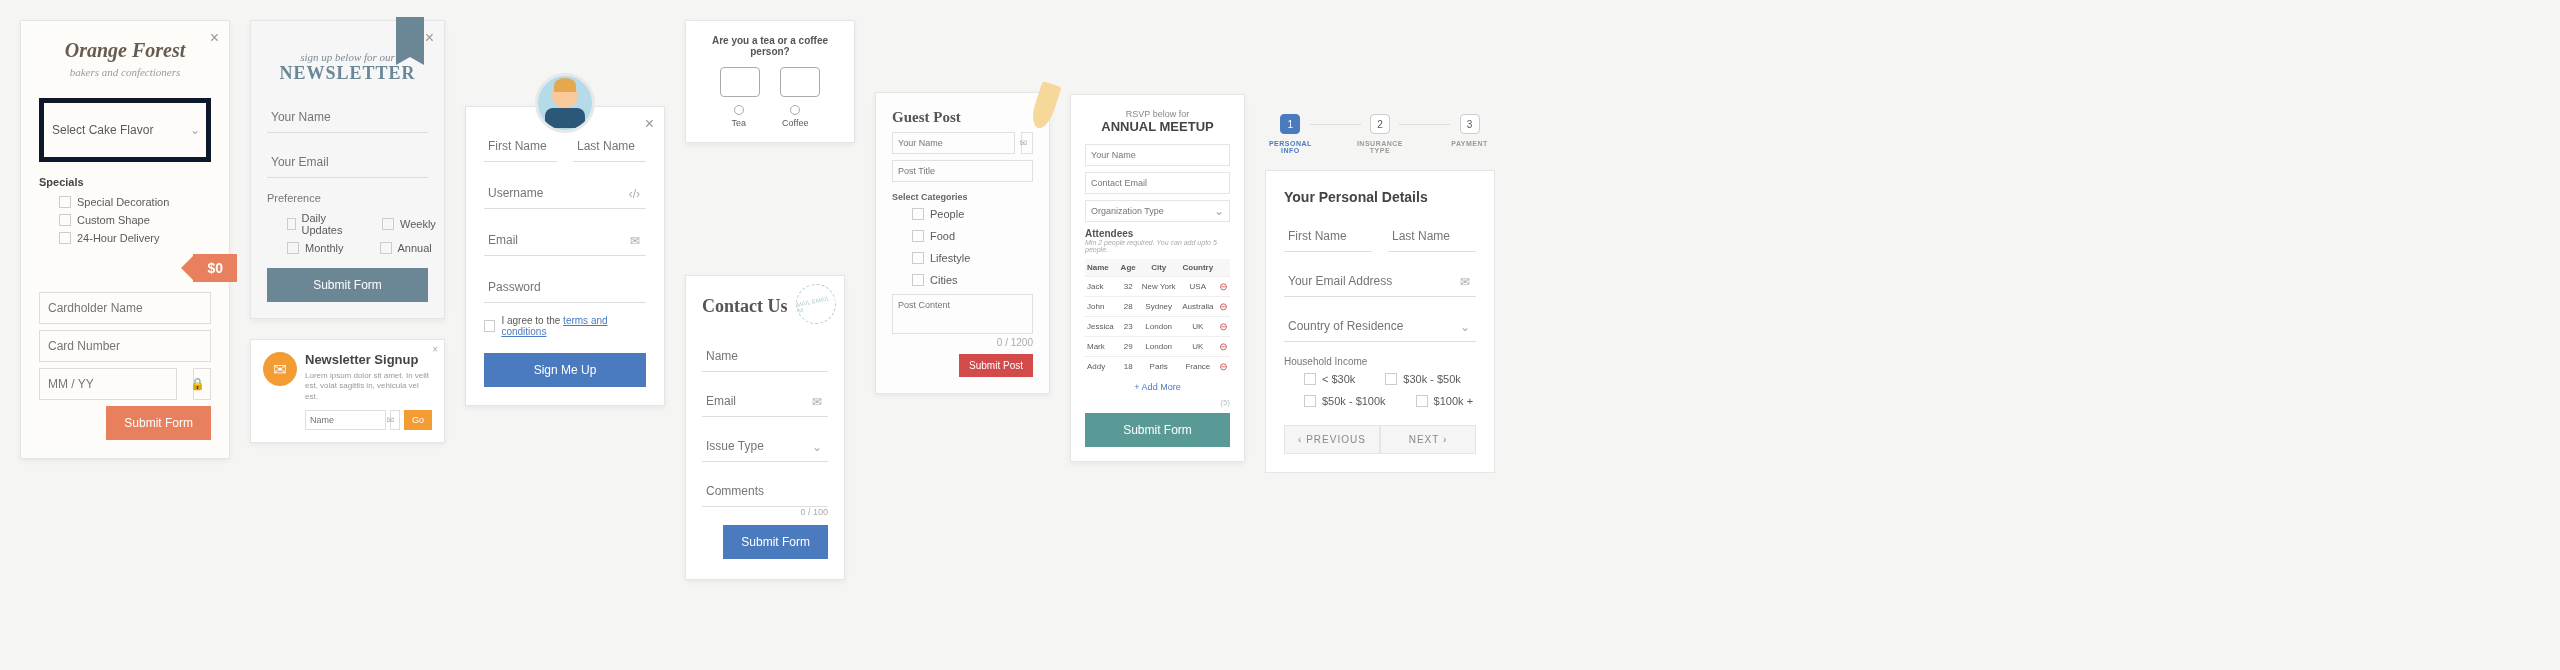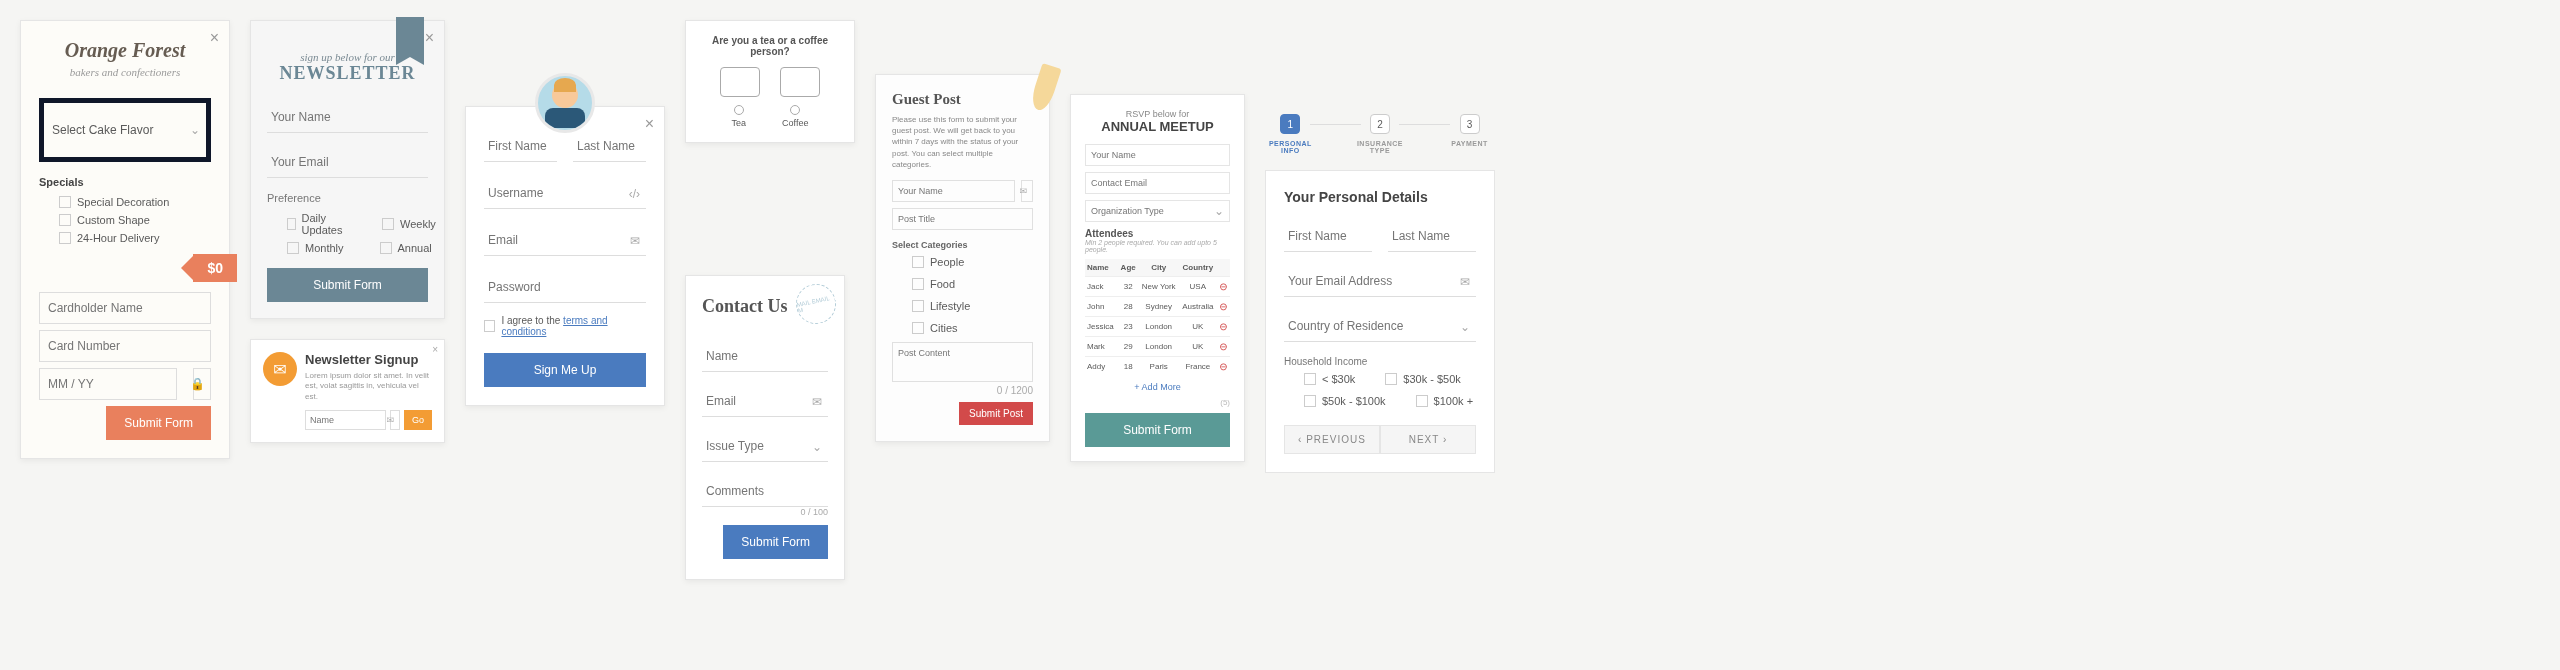--- a/index.html
+++ b/index.html
@@ -67,21 +67,21 @@
 
   
   .c5wrap { display:flex; flex-direction:column; gap:14px; }
   .c5 { width: 160px; padding: 20px 16px; margin-top: 118px; position:relative; }
   .c5 h2 { font-family: Georgia, serif; font-size: 18px; color:#555; margin-bottom: 14px; }
   .c5 .stamp { position:absolute; top:8px; right:8px; width:40px; height:40px; border:1px dashed #b4cdd8; border-radius:50%; font-size:6px; color:#b4cdd8; display:flex; align-items:center; justify-content:center; transform:rotate(-12deg); }
   .c5 .cnt { font-size:9px; text-align:right; color:#aaa; }
   .c5 .btn5 { background:#4a7bbf; float:right; margin-top:8px; }
 
   
-  .c6 { width: 175px; padding: 16px; background:#fdfdfd; margin-top: 54px; position:relative; }
+  .c6 { width: 175px; padding: 16px; background:#fdfdfd; margin-top: 72px; position:relative; }
   .c6 .pen { position:absolute; top:-10px; right:-6px; width:20px; height:46px; background:#f5d89a; transform:rotate(18deg); border-radius:3px 3px 50% 50%; }
   .c6 h2 { font-family: Georgia, serif; font-weight:bold; font-size:15px; color:#555; margin-bottom:6px; }
   .c6 .desc { font-size:8px; color:#888; line-height:1.4; margin-bottom:10px; }
   .c6 .two { display:flex; gap:6px; }
   .c6 .two input { border:1px solid #e0e0e0; padding:5px; font-size:9px; }
   .c6 input.full { border:1px solid #e0e0e0; padding:5px; font-size:9px; margin-top:6px; }
   .c6 .cats { font-size:9px; font-weight:bold; margin:10px 0 6px; color:#666; }
   .c6 .catrow { display:flex; gap:10px; flex-wrap:wrap; }
   .c6 textarea { border:1px solid #e0e0e0; padding:5px; font-size:9px; margin-top:8px; height:40px; resize:none; }
   .c6 .cnt { font-size:10px; text-align:right; color:#aaa; }
@@ -251,21 +251,20 @@
     <input style="margin-top: 14px;" placeholder="Comments">
     <div class="cnt">0 / 100</div>
     <button class="btn btn5">Submit Form</button>
     <div style="clear:both"></div>
   </div>
 </div>
 
 <div class="card c6">
   <div class="pen"></div>
   <h2>Guest Post</h2>
-  <div class="desc">Please use this form to submit your guest post. We will get back to you within 7 days with the status of your post. You can select multiple categories.</div>
   <div class="two">
     <input placeholder="Your Name" style="">
     <div class="rel" style="flex:1"><input style="border: 1px solid rgb(224, 224, 224); padding: 5px; font-size: 9px;" placeholder="Your Email"><span class="icon-r" style="font-size:9px">✉</span></div>
   </div>
   <input class="full" placeholder="Post Title" style="">
   <div class="cats">Select Categories</div>
   <div class="catrow">
     <div class="chk">
         <span class="chk-box"></span>
         <span>People</span>

